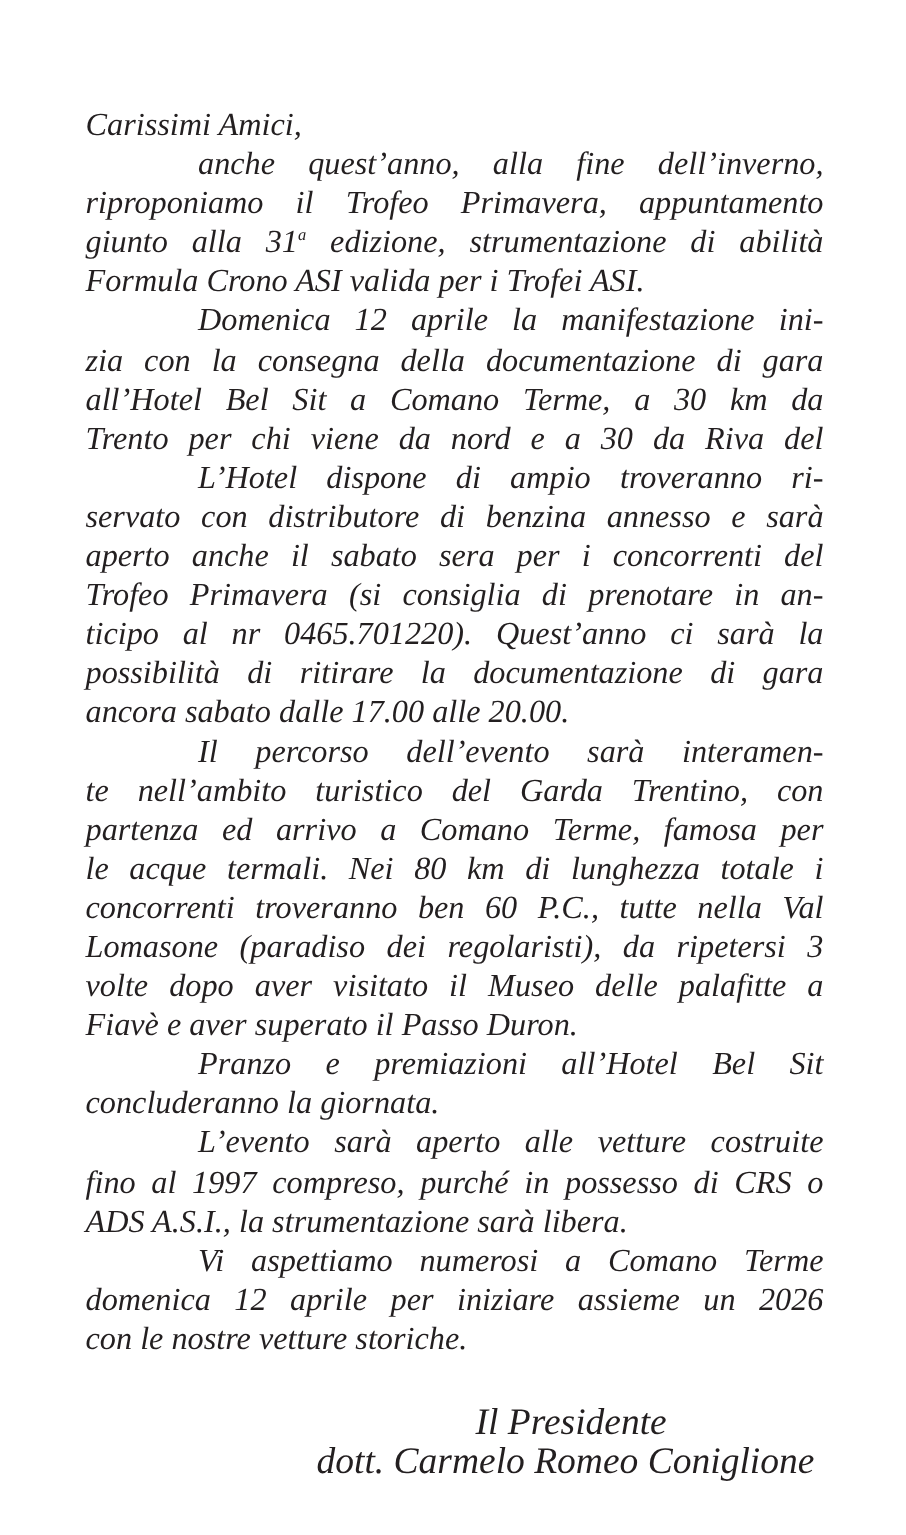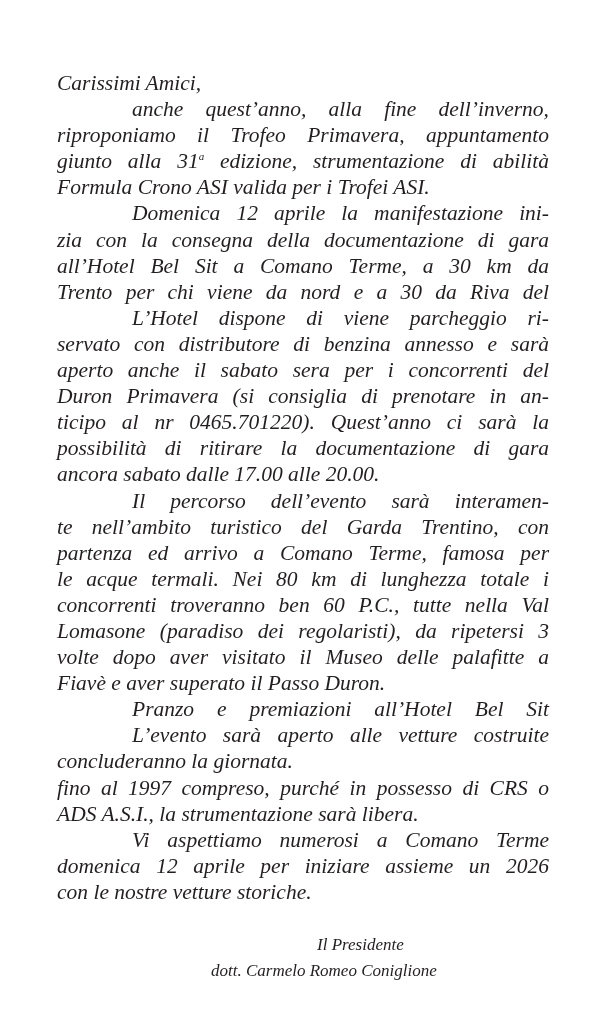--- a/index.html
+++ b/index.html
@@ -11,57 +11,57 @@
   }
   .line {
     height: 26.1px; line-height: 26.1px; white-space: nowrap;
     text-align: justify; text-align-last: justify;
   }
   .line.indent { padding-left: 75px; }
   .line.last { text-align-last: left; }
   sup { font-size: 11px; line-height: 0; vertical-align: 8px; }
   .sig {
     position: absolute; font-family: "Liberation Serif", "DejaVu Serif", serif;
-    font-style: italic; font-size: 17px; color: #231f20; white-space: nowrap;
+    font-style: italic; font-size: 25px; color: #231f20; white-space: nowrap;
   }
   .sig-title { left: 317px; top: 935px; }
   .sig-name { left: 211px; top: 961px; text-align: right; }
 </style>
 </head>
 <body>
 
 <div class="page">
   <div class="line last">Carissimi Amici,</div>
   <div id="body-lines">
       <div class="line indent">anche quest’anno, alla fine dell’inverno,</div>
       <div class="line">riproponiamo il Trofeo Primavera, appuntamento</div>
       <div class="line"><span>giunto alla 31</span><sup>a</sup><span> edizione, strumentazione di abilità</span></div>
       <div class="line last">Formula Crono ASI valida per i Trofei ASI.</div>
       <div class="line indent">Domenica 12 aprile la manifestazione ini-</div>
       <div class="line">zia con la consegna della documentazione di gara</div>
       <div class="line">all’Hotel Bel Sit a Comano Terme,  a 30 km da</div>
       <div class="line">Trento per chi viene da nord e a 30 da Riva del</div>
-      <div class="line indent">L’Hotel dispone di viene parcheggio ri-</div>
+      <div class="line indent">L’Hotel dispone di ampio troveranno ri-</div>
       <div class="line">servato con distributore di benzina annesso e sarà</div>
       <div class="line">aperto anche il sabato sera per i concorrenti del</div>
-      <div class="line">Duron Primavera  (si consiglia di prenotare in an-</div>
+      <div class="line">Trofeo Primavera  (si consiglia di prenotare in an-</div>
       <div class="line">ticipo al nr 0465.701220). Quest’anno ci sarà la</div>
       <div class="line">possibilità di  ritirare la documentazione di gara</div>
       <div class="line last">ancora sabato dalle 17.00 alle 20.00.</div>
       <div class="line indent">Il percorso dell’evento sarà interamen-</div>
       <div class="line">te nell’ambito turistico del Garda Trentino, con</div>
       <div class="line">partenza ed arrivo a Comano Terme, famosa per</div>
       <div class="line">le acque termali. Nei 80 km di lunghezza totale i</div>
       <div class="line">concorrenti troveranno ben 60 P.C., tutte nella Val</div>
       <div class="line">Lomasone (paradiso dei regolaristi), da ripetersi 3</div>
       <div class="line">volte dopo aver visitato il Museo delle palafitte a</div>
       <div class="line last">Fiavè e aver superato il Passo Duron.</div>
       <div class="line indent">Pranzo e premiazioni all’Hotel Bel Sit</div>
+      <div class="line last">concluderanno la giornata.</div>
       <div class="line indent">L’evento sarà aperto alle vetture costruite</div>
-      <div class="line last">concluderanno la giornata.</div>
       <div class="line">fino al 1997 compreso, purché in possesso di CRS o</div>
       <div class="line last">ADS A.S.I., la strumentazione sarà libera.</div>
       <div class="line indent">Vi aspettiamo numerosi a Comano Terme</div>
       <div class="line">domenica 12 aprile per iniziare assieme un 2026</div>
       <div class="line last">con le nostre vetture storiche.</div>
     </div>
 </div>
 
 <div class="sig sig-title">Il Presidente</div>
 <div class="sig sig-name">dott. Carmelo Romeo Coniglione</div>

